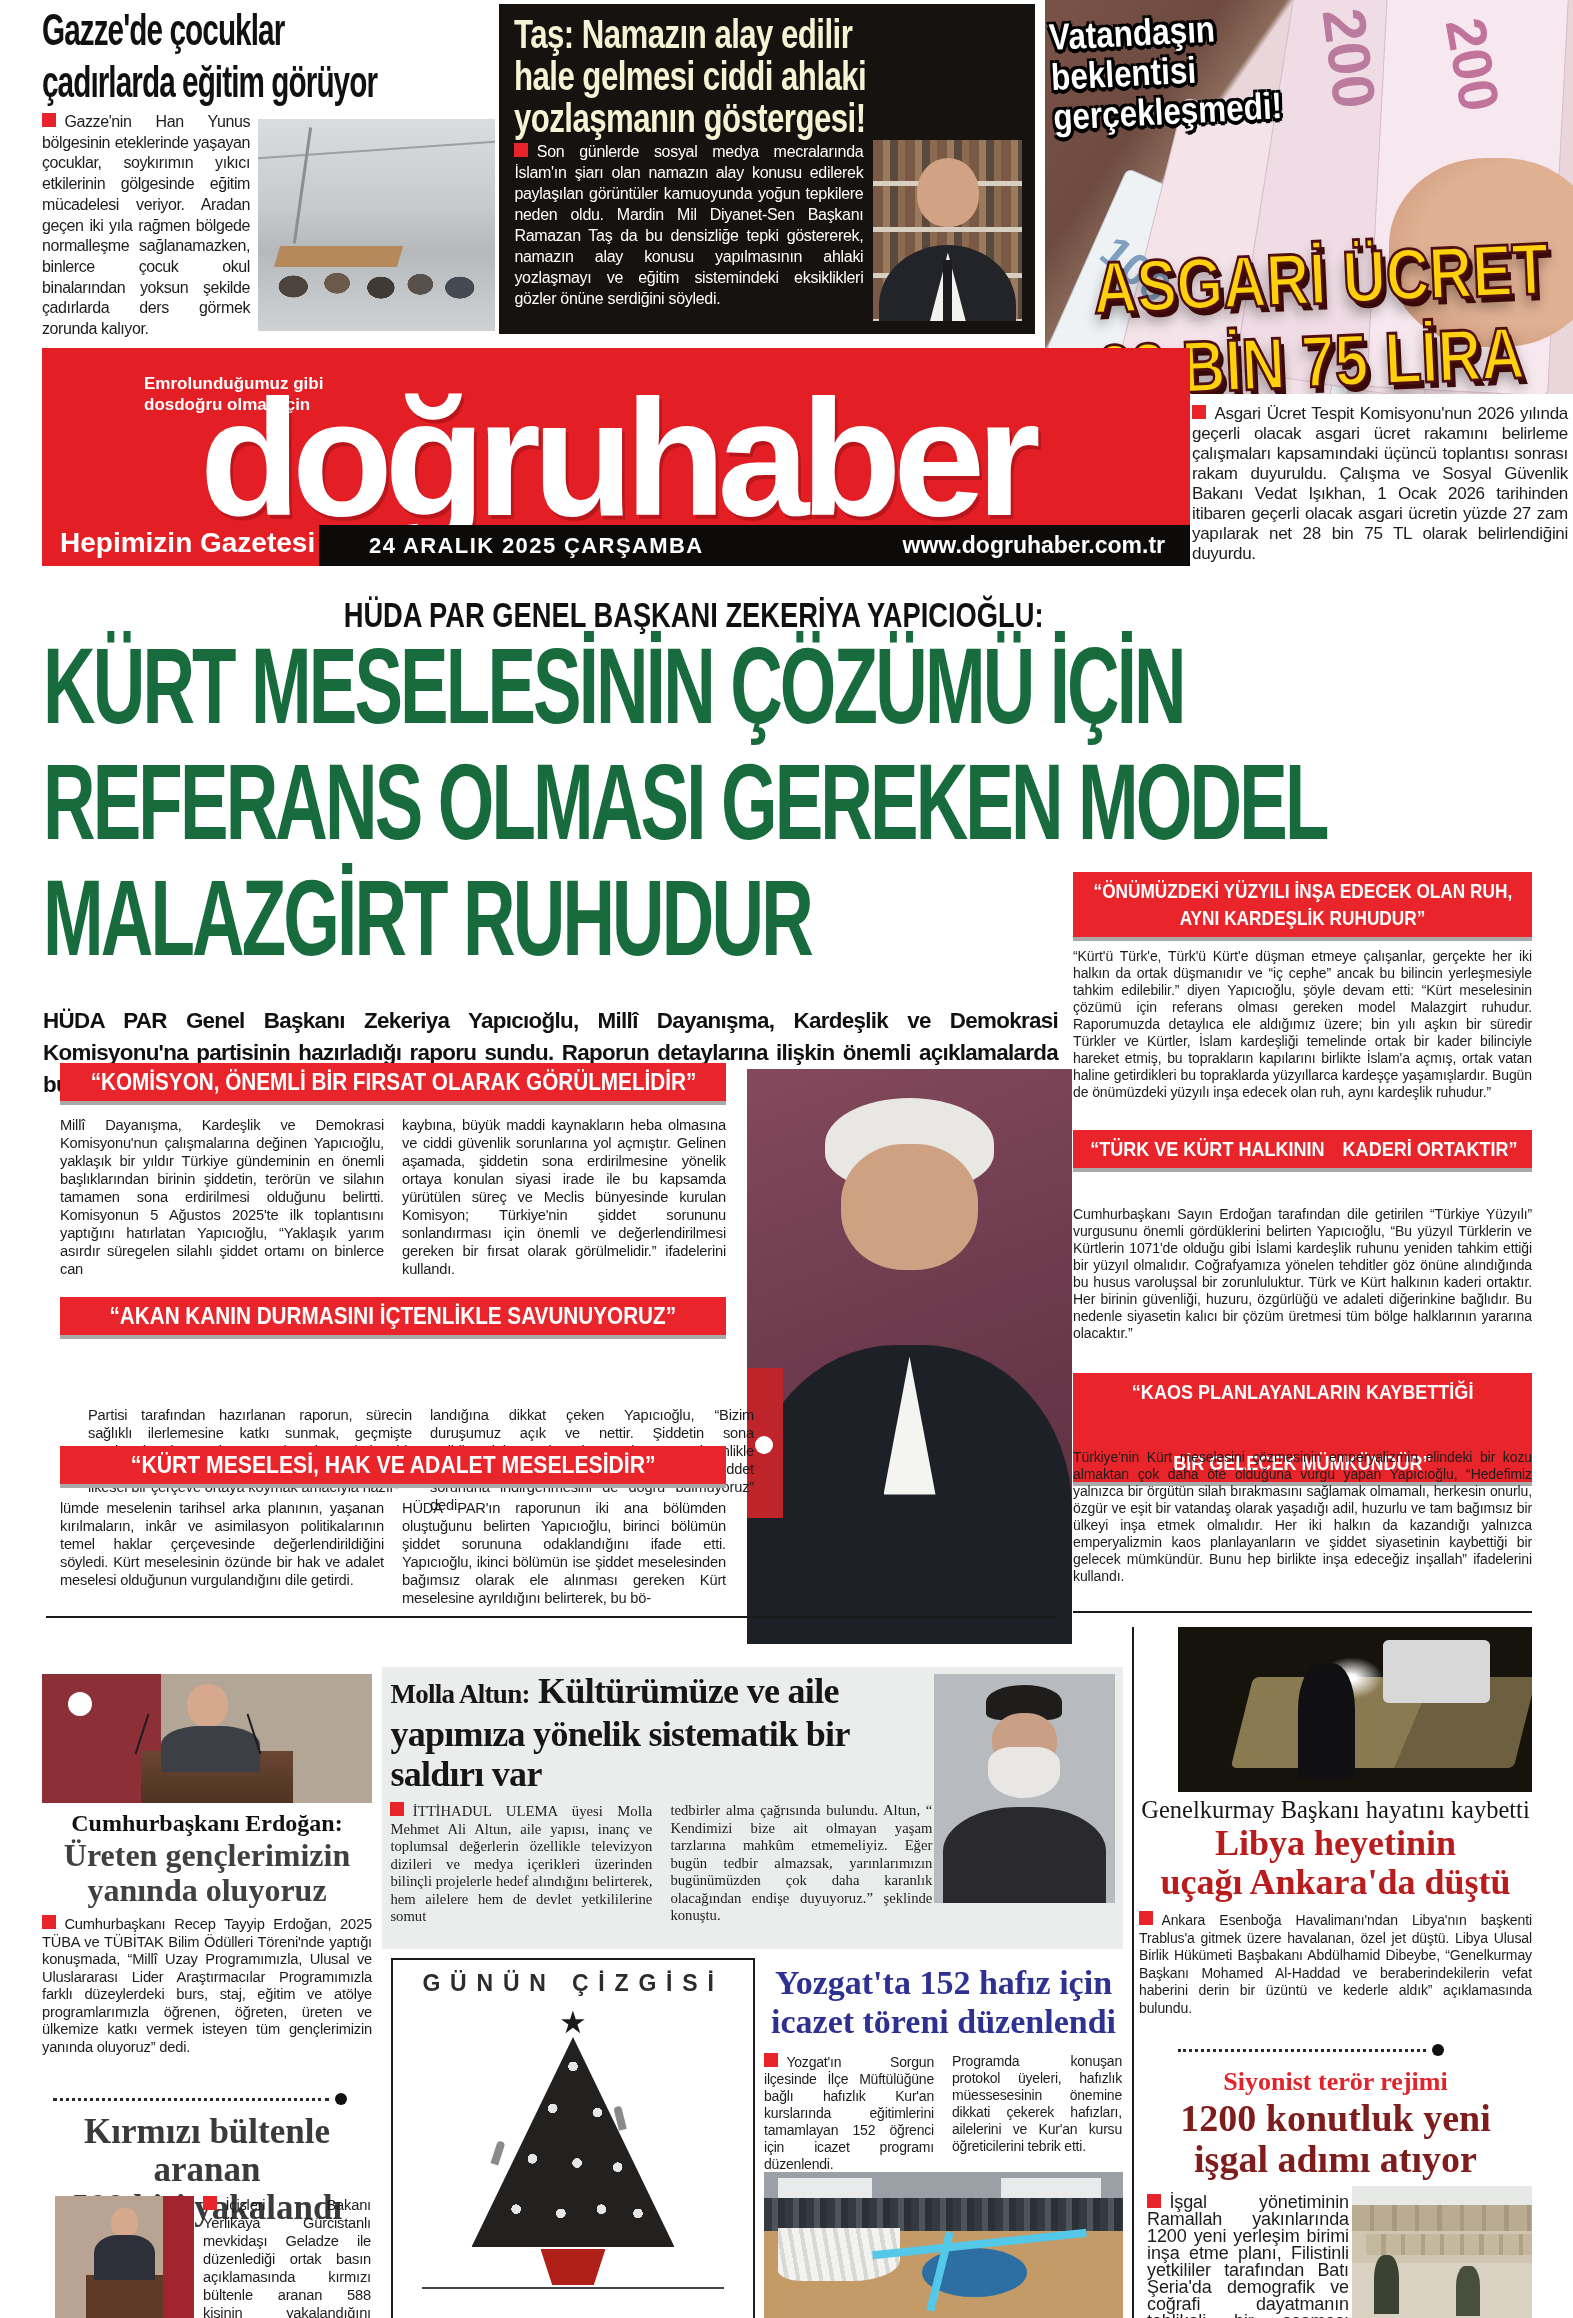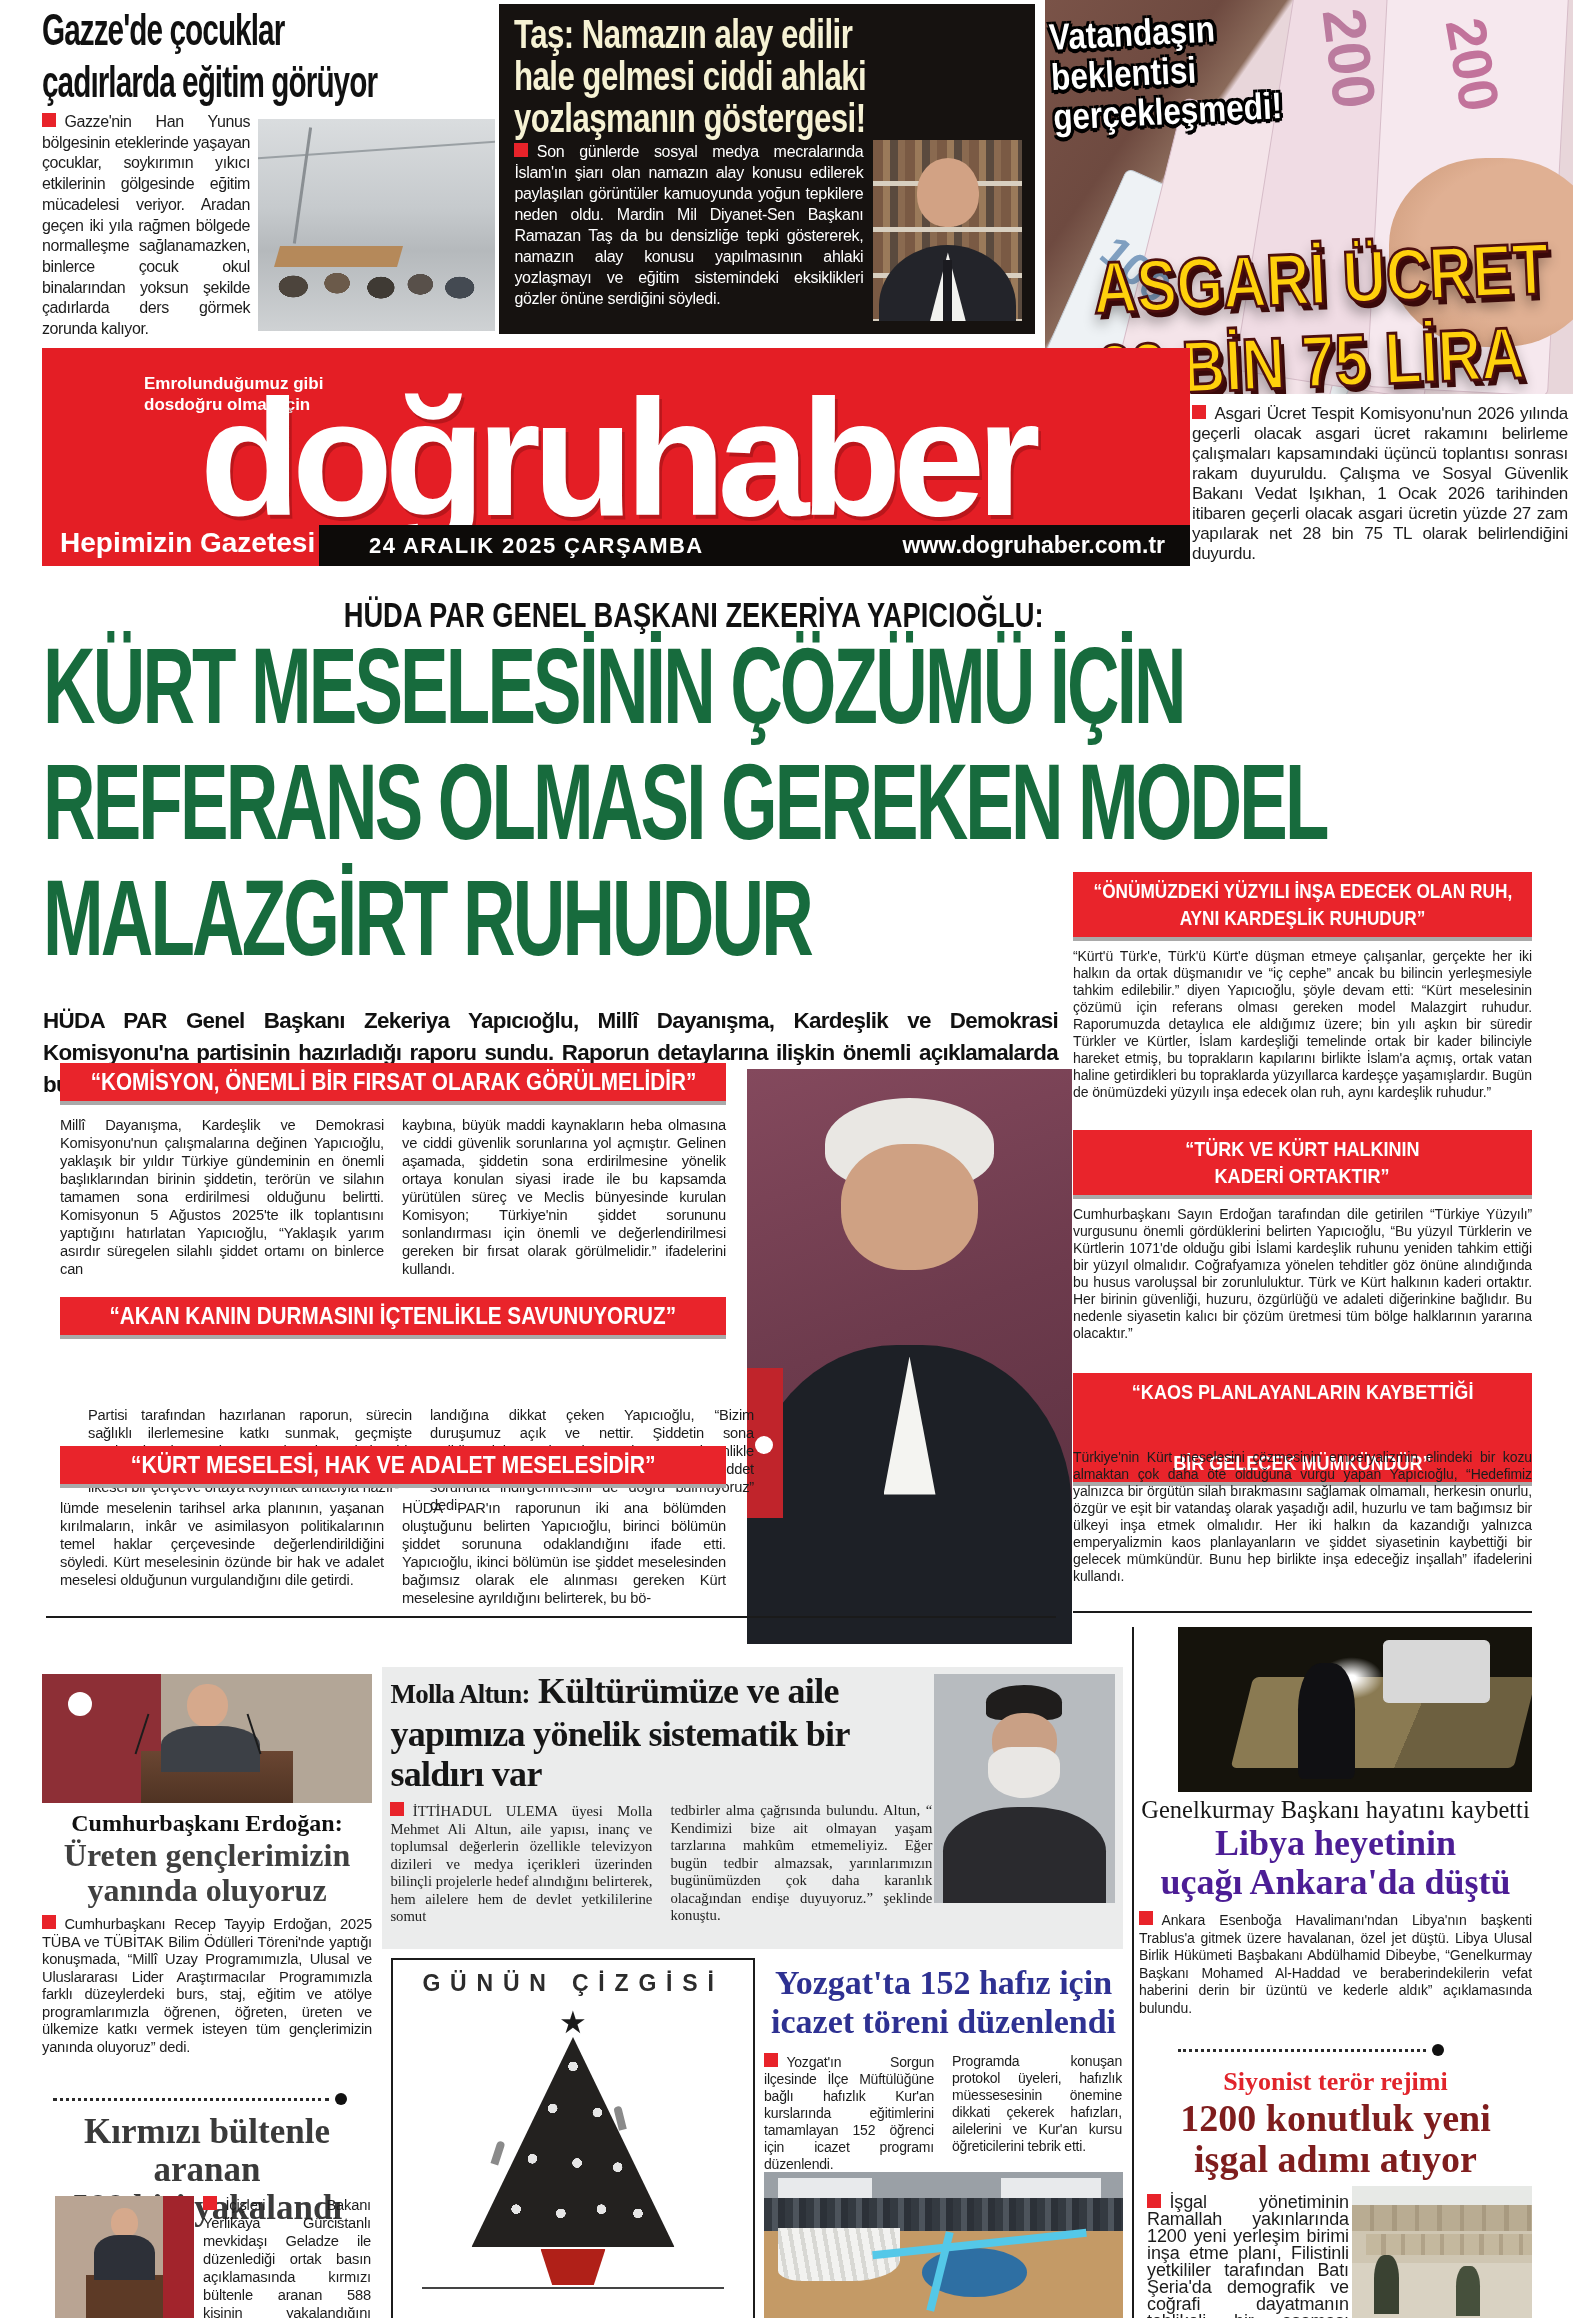--- a/index.html
+++ b/index.html
@@ -151,21 +151,21 @@
     <div class="just" style="width:324px;font-size:14.7px;line-height:18px;letter-spacing:-0.2px;">lümde meselenin tarihsel arka planının, yaşanan kırılmaların, inkâr ve asimilasyon politikalarının temel haklar çerçevesinde değerlendirildiğini söyledi. Kürt meselesinin özünde bir hak ve adalet meselesi olduğunun vurgulandığını dile getirdi.</div>
     <div class="just" style="width:324px;font-size:14.7px;line-height:18px;letter-spacing:-0.2px;">HÜDA PAR'ın raporunun iki ana bölümden oluştuğunu belirten Yapıcıoğlu, birinci bölümün şiddet sorununa odaklandığını ifade etti. Yapıcıoğlu, ikinci bölümün ise şiddet meselesinden bağımsız olarak ele alınması gereken Kürt meselesine ayrıldığını belirterek, bu bö-</div>
   </div>
   <div class="abs rule" style="left:46px;top:1616px;width:1010px;"></div>
 
   <div class="abs bar" style="left:1073px;top:872px;width:459px;padding:5.6px 0;flex-direction:column;font-size:19.6px;">
     <span class="barline condc" style="transform:scaleX(.88);">“ÖNÜMÜZDEKİ YÜZYILI İNŞA EDECEK OLAN RUH,</span>
     <span class="barline condc" style="transform:scaleX(.88);">AYNI KARDEŞLİK RUHUDUR”</span>
   </div>
   <div class="abs just" style="left:1073px;top:948px;width:459px;font-size:14px;line-height:17px;letter-spacing:-0.1px;">“Kürt'ü Türk'e, Türk'ü Kürt'e düşman etmeye çalışanlar, gerçekte her iki halkın da ortak düşmanıdır ve “iç cephe” ancak bu bilincin yerleşmesiyle tahkim edilebilir.” diyen Yapıcıoğlu, şöyle devam etti: “Kürt meselesinin çözümü için referans olması gereken model Malazgirt ruhudur. Raporumuzda detaylıca ele aldığımız üzere; bin yılı aşkın bir süredir Türkler ve Kürtler, İslam kardeşliği temelinde ortak bir kader bilinciyle hareket etmiş, bu toprakların kapılarını birlikte İslam'a açmış, ortak vatan haline getirdikleri bu topraklarda yüzyıllarca kardeşçe yaşamışlardır. Bugün de önümüzdeki yüzyılı inşa edecek olan ruh, aynı kardeşlik ruhudur.”</div>
-  <div class="abs bar" style="left:1073px;top:1130px;width:459px;padding:5.6px 0;flex-direction:column;font-size:19.6px;">
+  <div class="abs bar" style="left:1073px;top:1130px;width:459px;padding:5.6px 0;font-size:19.6px;">
     <span class="barline condc" style="transform:scaleX(.92);">“TÜRK VE KÜRT HALKININ</span>
     <span class="barline condc" style="transform:scaleX(.92);">KADERİ ORTAKTIR”</span>
   </div>
   <div class="abs just" style="left:1073px;top:1206px;width:459px;font-size:14px;line-height:17px;letter-spacing:-0.1px;">Cumhurbaşkanı Sayın Erdoğan tarafından dile getirilen “Türkiye Yüzyılı” vurgusunu önemli gördüklerini belirten Yapıcıoğlu, “Bu yüzyıl Türklerin ve Kürtlerin 1071'de olduğu gibi İslami kardeşlik ruhunu yeniden tahkim ettiği bir yüzyıl olmalıdır. Coğrafyamıza yönelen tehditler göz önüne alındığında bu husus varoluşsal bir zorunluluktur. Türk ve Kürt halkının kaderi ortaktır. Her birinin güvenliği, huzuru, özgürlüğü ve adaleti diğerinkine bağlıdır. Bu nedenle siyasetin kalıcı bir çözüm üretmesi tüm bölge halklarının yararına olacaktır.”</div>
   <div class="abs bar" style="left:1073px;top:1373px;width:459px;padding:5.6px 0;flex-direction:column;font-size:19.6px;gap:44px;">
     <span class="barline condc" style="transform:scaleX(.92);">“KAOS PLANLAYANLARIN KAYBETTİĞİ</span>
     <span class="barline condc" style="transform:scaleX(.92);">BİR GELECEK MÜMKÜNDÜR”</span>
   </div>
   <div class="abs just" style="left:1073px;top:1449px;width:459px;font-size:14px;line-height:17px;letter-spacing:-0.1px;">Türkiye'nin Kürt meselesini çözmesinin emperyalizmin elindeki bir kozu almaktan çok daha öte olduğuna vurgu yapan Yapıcıoğlu, “Hedefimiz yalnızca bir örgütün silah bırakmasını sağlamak olmamalı, herkesin onurlu, özgür ve eşit bir vatandaş olarak yaşadığı adil, huzurlu ve tam bağımsız bir ülkeyi inşa etmek olmalıdır. Her iki halkın da kazandığı yalnızca emperyalizmin kaos planlayanların ve şiddet siyasetinin kaybettiği bir gelecek mümkündür. Bunu hep birlikte inşa edeceğiz inşallah” ifadelerini kullandı.</div>
   <div class="abs rule" style="left:1073px;top:1611px;width:459px;"></div>
@@ -263,21 +263,21 @@
 
   <div class="abs" style="left:1132px;top:1627px;width:2.1px;height:692px;background:#1b1b1b;"></div>
 
   <div class="ph" style="left:1178px;top:1627px;width:354px;height:165px;background:#15130c;">
     <div style="left:18%;top:30%;width:80%;height:55%;background:linear-gradient(100deg,#8a7a52 0 60%,#6d6040 60% 100%);transform:skewX(-14deg);border-radius:5.6px;"></div>
     <div style="left:58%;top:8%;width:30%;height:38%;background:#d8d8d8;border-radius:5.6px;"></div>
     <div style="left:40%;top:18%;width:63px;height:42px;background:radial-gradient(#fff 10%,rgba(255,255,255,0) 70%);"></div>
     <div style="left:34%;top:22%;width:16%;height:70%;background:#101013;border-radius:40% 40% 8% 8%;"></div>
   </div>
   <div class="abs serif" style="left:1139px;top:1796px;width:393px;text-align:center;font-size:24.5px;color:#161616;">Genelkurmay Başkanı hayatını kaybetti</div>
-  <div class="abs serif" style="left:1139px;top:1824px;width:393px;text-align:center;font-weight:bold;font-size:36px;line-height:39px;color:#4c1d95;">
+  <div class="abs serif" style="left:1139px;top:1824px;width:393px;text-align:center;font-weight:bold;font-size:36px;line-height:39px;color:#b91c1c;">
     <span style="display:block;">Libya heyetinin</span>
     <span style="display:block;">uçağı Ankara'da düştü</span>
   </div>
   <p class="abs just" style="left:1139px;top:1911px;width:393px;font-size:14px;line-height:17.5px;letter-spacing:-0.1px;margin:0;">
     <span class="bullet"></span><span>Ankara Esenboğa Havalimanı'ndan Libya'nın başkenti Trablus'a gitmek üzere havalanan, özel jet düştü. Libya Ulusal Birlik Hükümeti Başbakanı Abdülhamid Dibeybe, “Genelkurmay Başkanı Mohamed Al-Haddad ve beraberindekilerin vefat haberini derin bir üzüntü ve kederle aldık” açıklamasında bulundu.</span>
   </p>
   <div class="abs dotsep" style="left:1178px;top:2044px;width:266px;">
     <span class="dotline"></span>
       <span class="dotend"></span>
   </div>

